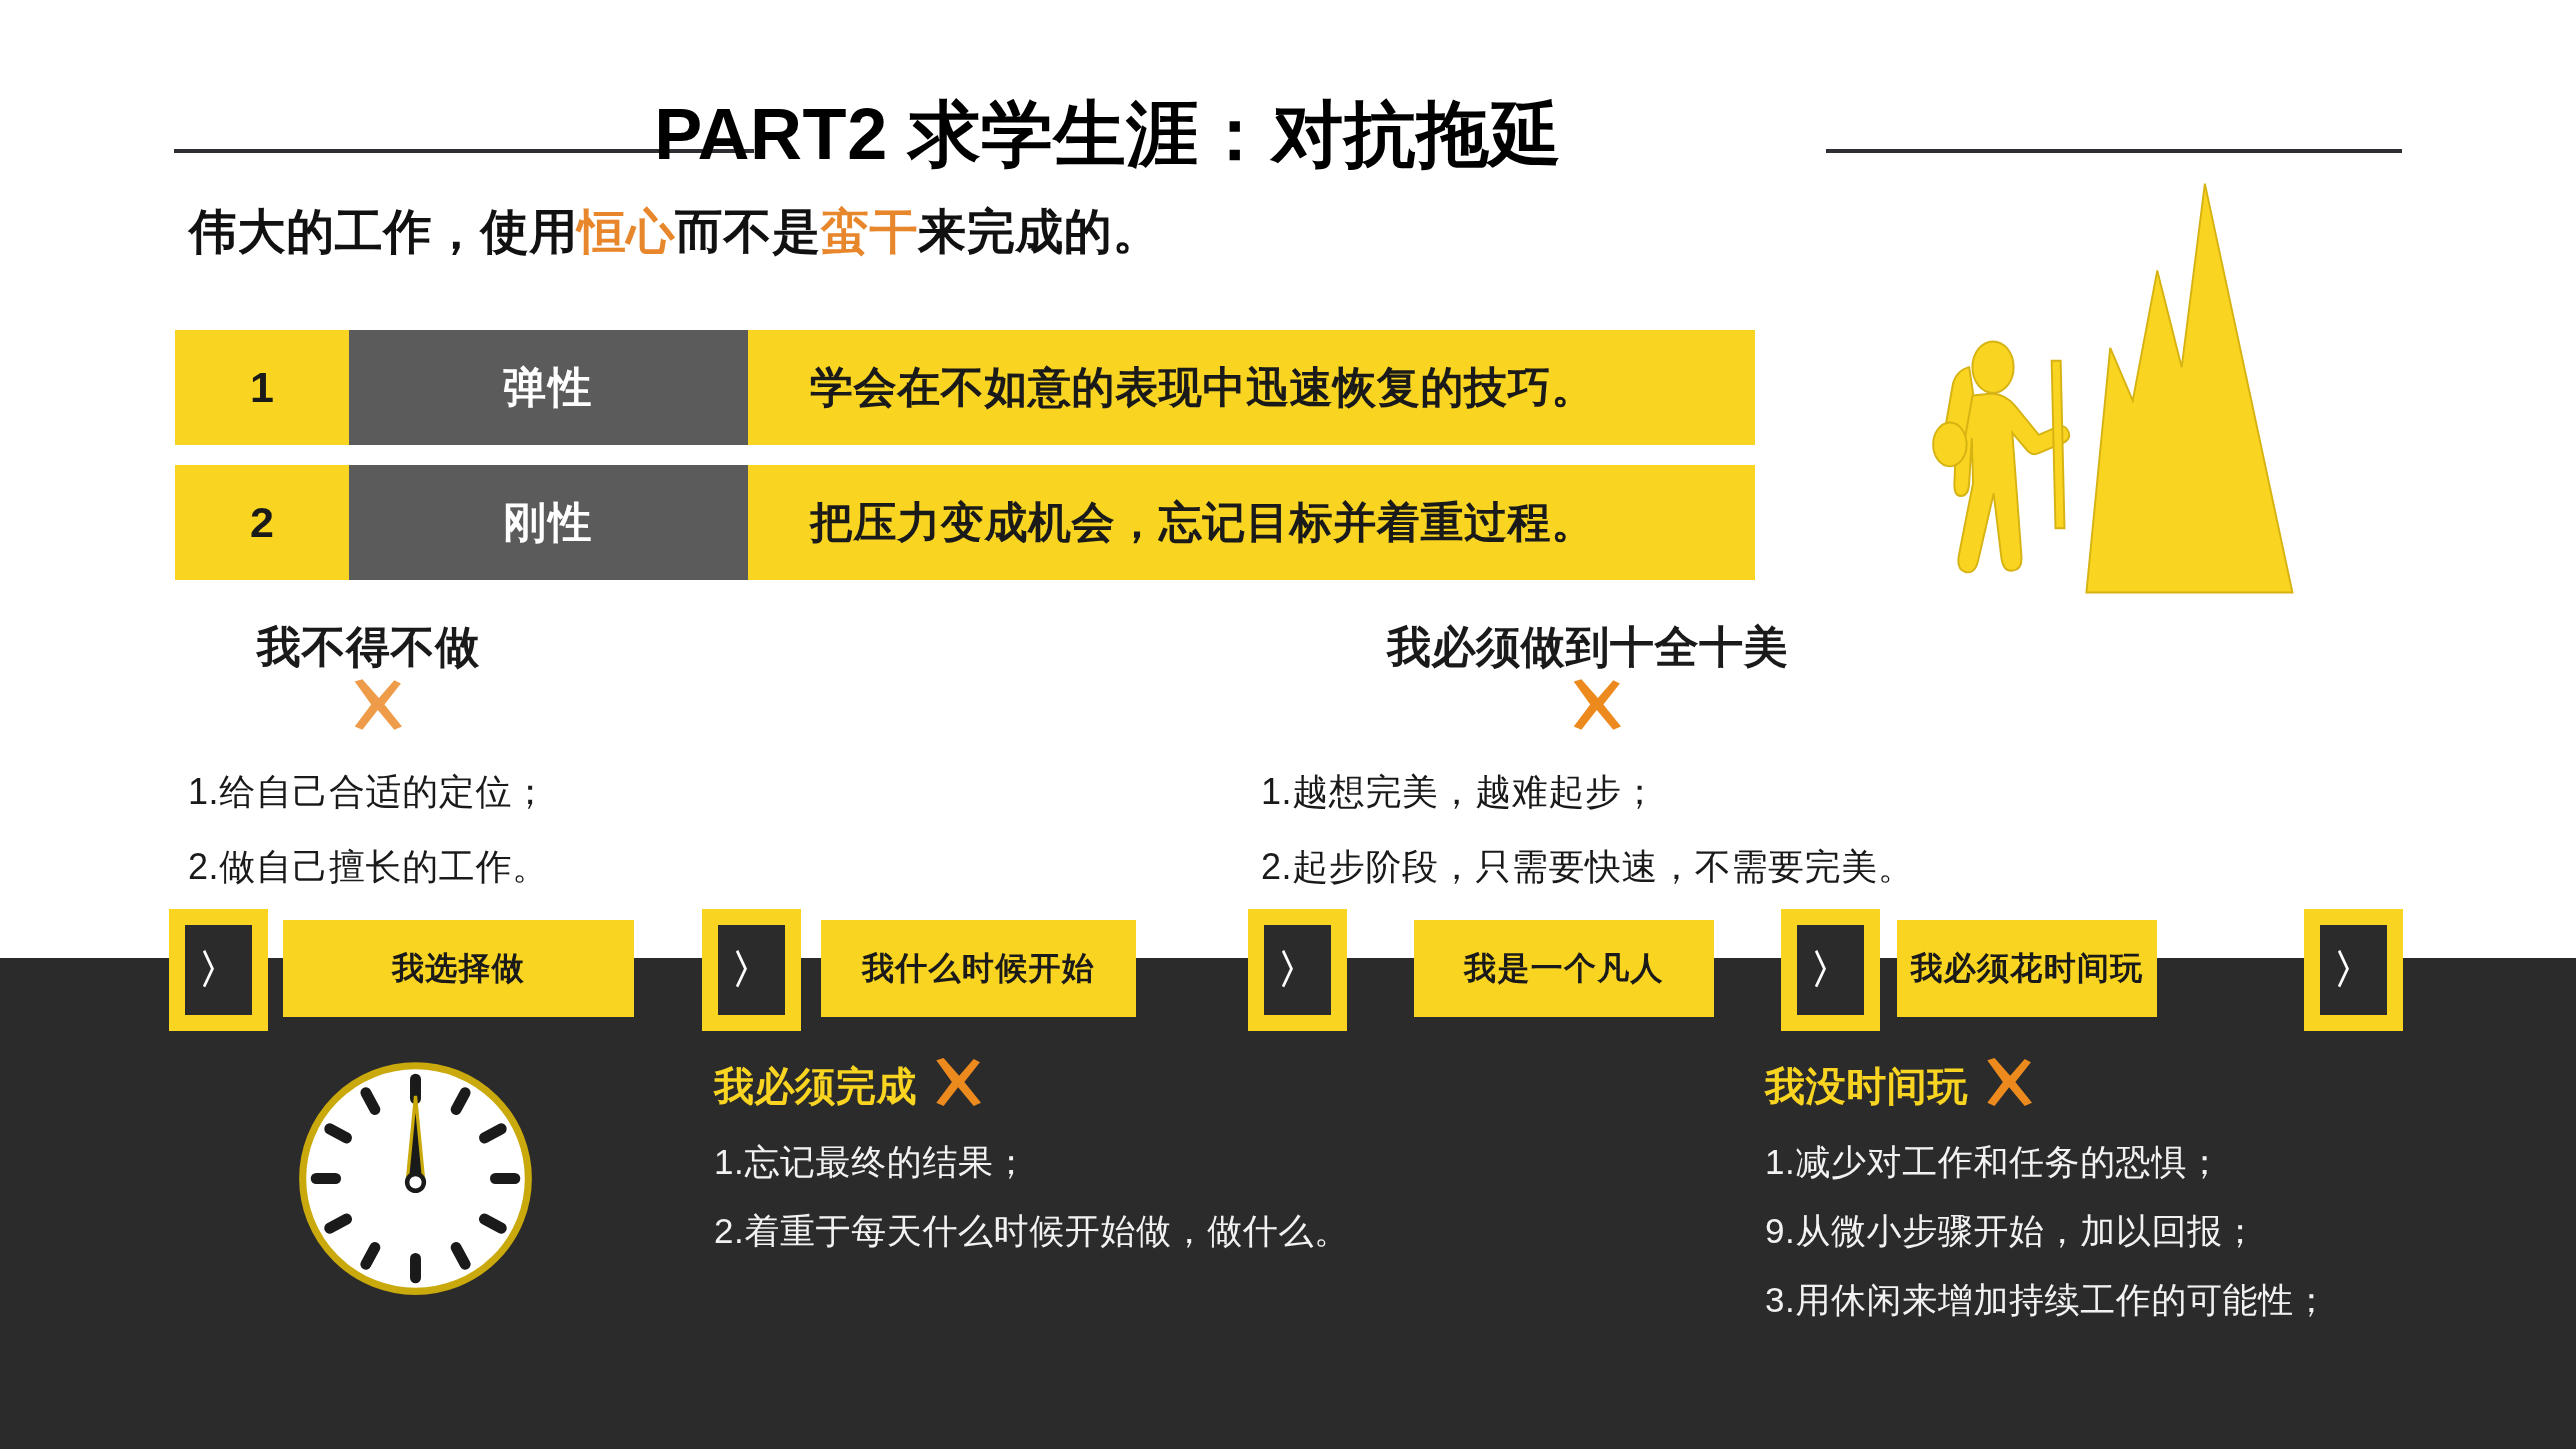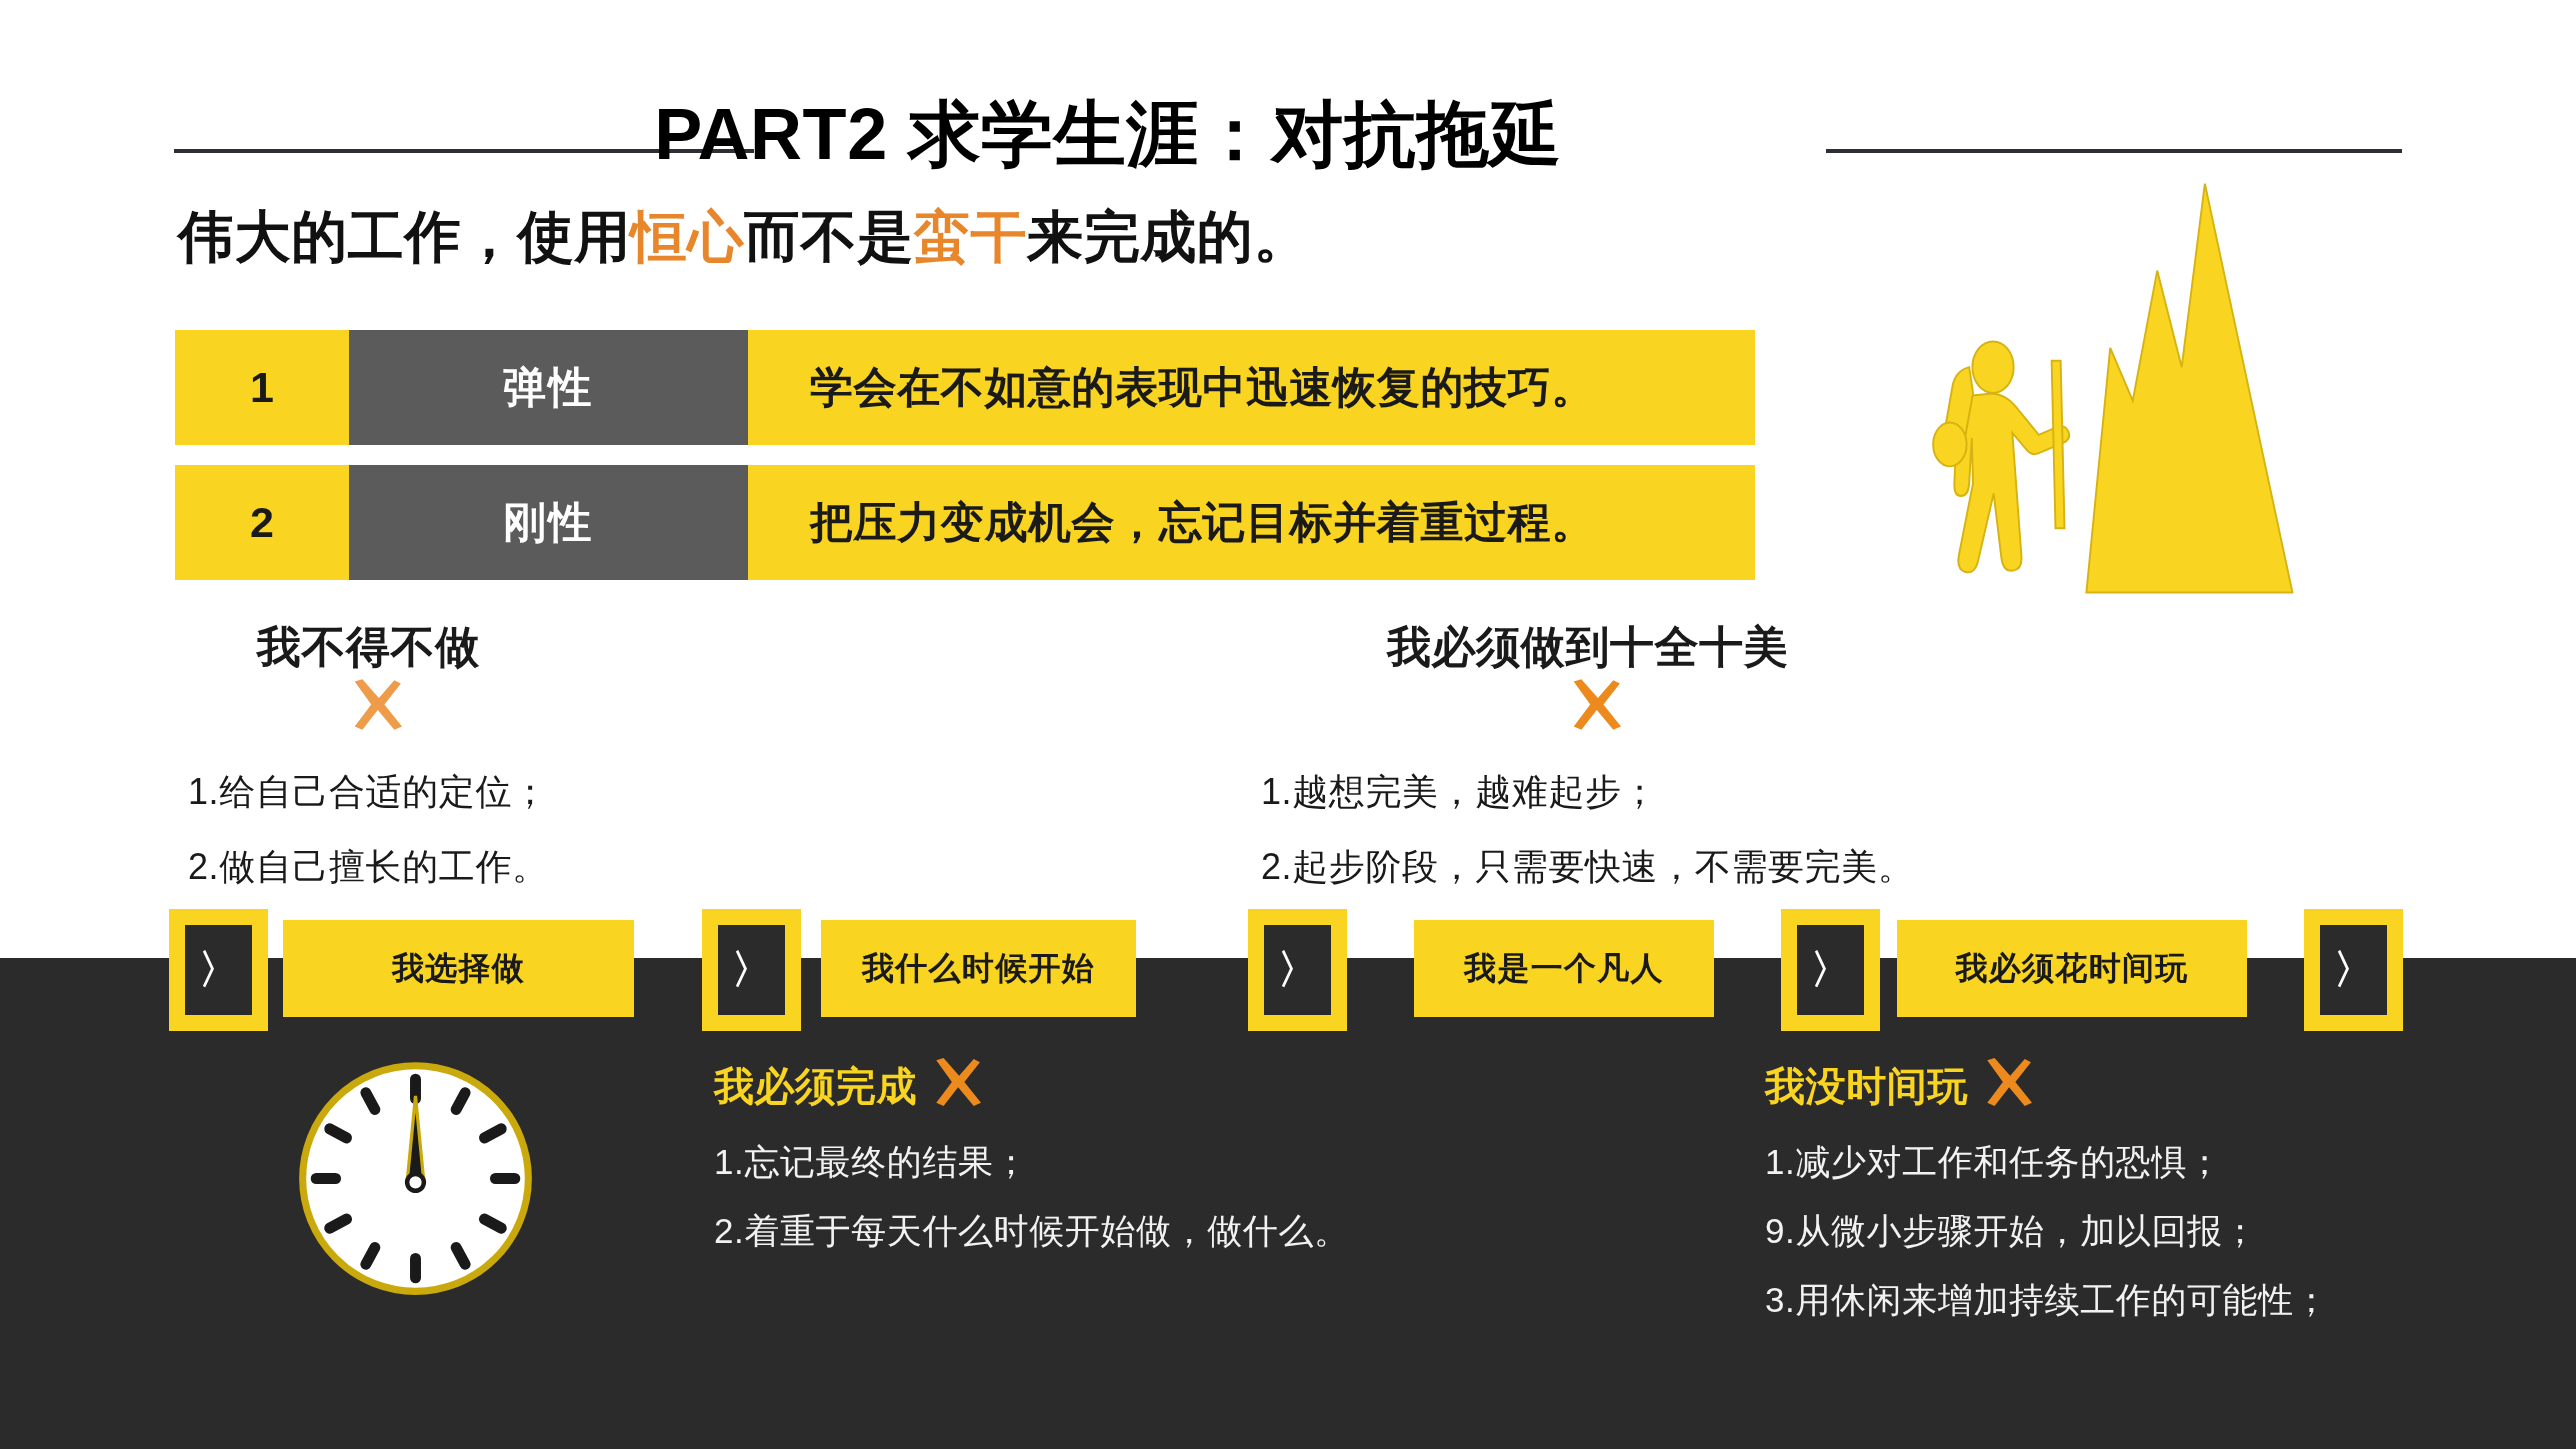--- a/index.html
+++ b/index.html
@@ -25,22 +25,22 @@
 
   .title{
     position:absolute;left:0;top:87px;width:2216px;
     text-align:center;
     font-size:72px;font-weight:bold;color:#000000;
     letter-spacing:0.6px;
     white-space:nowrap;
   }
 
   .subtitle{
-    position:absolute;left:178px;top:200px;
-    font-size:56px;font-weight:bold;color:#111;
+    position:absolute;left:189px;top:200px;
+    font-size:48px;font-weight:bold;color:#111;
     white-space:nowrap;letter-spacing:0.6px;
   }
   .subtitle .hl{color:#E8862B;}
 
   
   .row{position:absolute;left:175px;width:1580px;display:flex;}
   .row1{top:330px;height:115px;}
   .row2{top:465px;height:115px;}
   .cell-num{
     width:174px;background:#F9D521;
@@ -198,21 +198,21 @@
   <div class="chip-label" style="left:821px;width:315px">我什么时候开始</div>
 
   <div class="chip-outer" style="left:1248px">
     <div class="chip-inner">〉</div>
   </div>
   <div class="chip-label" style="left:1414px;width:300px">我是一个凡人</div>
 
   <div class="chip-outer" style="left:1781px">
     <div class="chip-inner">〉</div>
   </div>
-  <div class="chip-label" style="left:1897px;width:350px">我必须花时间玩</div>
+  <div class="chip-label" style="left:1897px;width:260px">我必须花时间玩</div>
 
   <div class="chip-outer" style="left:2304px">
     <div class="chip-inner">〉</div>
   </div>
 
   <div class="clock">
     <svg viewBox="0 0 380 380" width="245" height="245">
       <circle cx="190" cy="190" r="175" fill="#FFFFFF" stroke="#C9A90B" stroke-width="11"></circle>
       <g stroke="#1A1A1A" stroke-width="17" stroke-linecap="round">
         <line x1="190" y1="36" x2="190" y2="66"></line>

